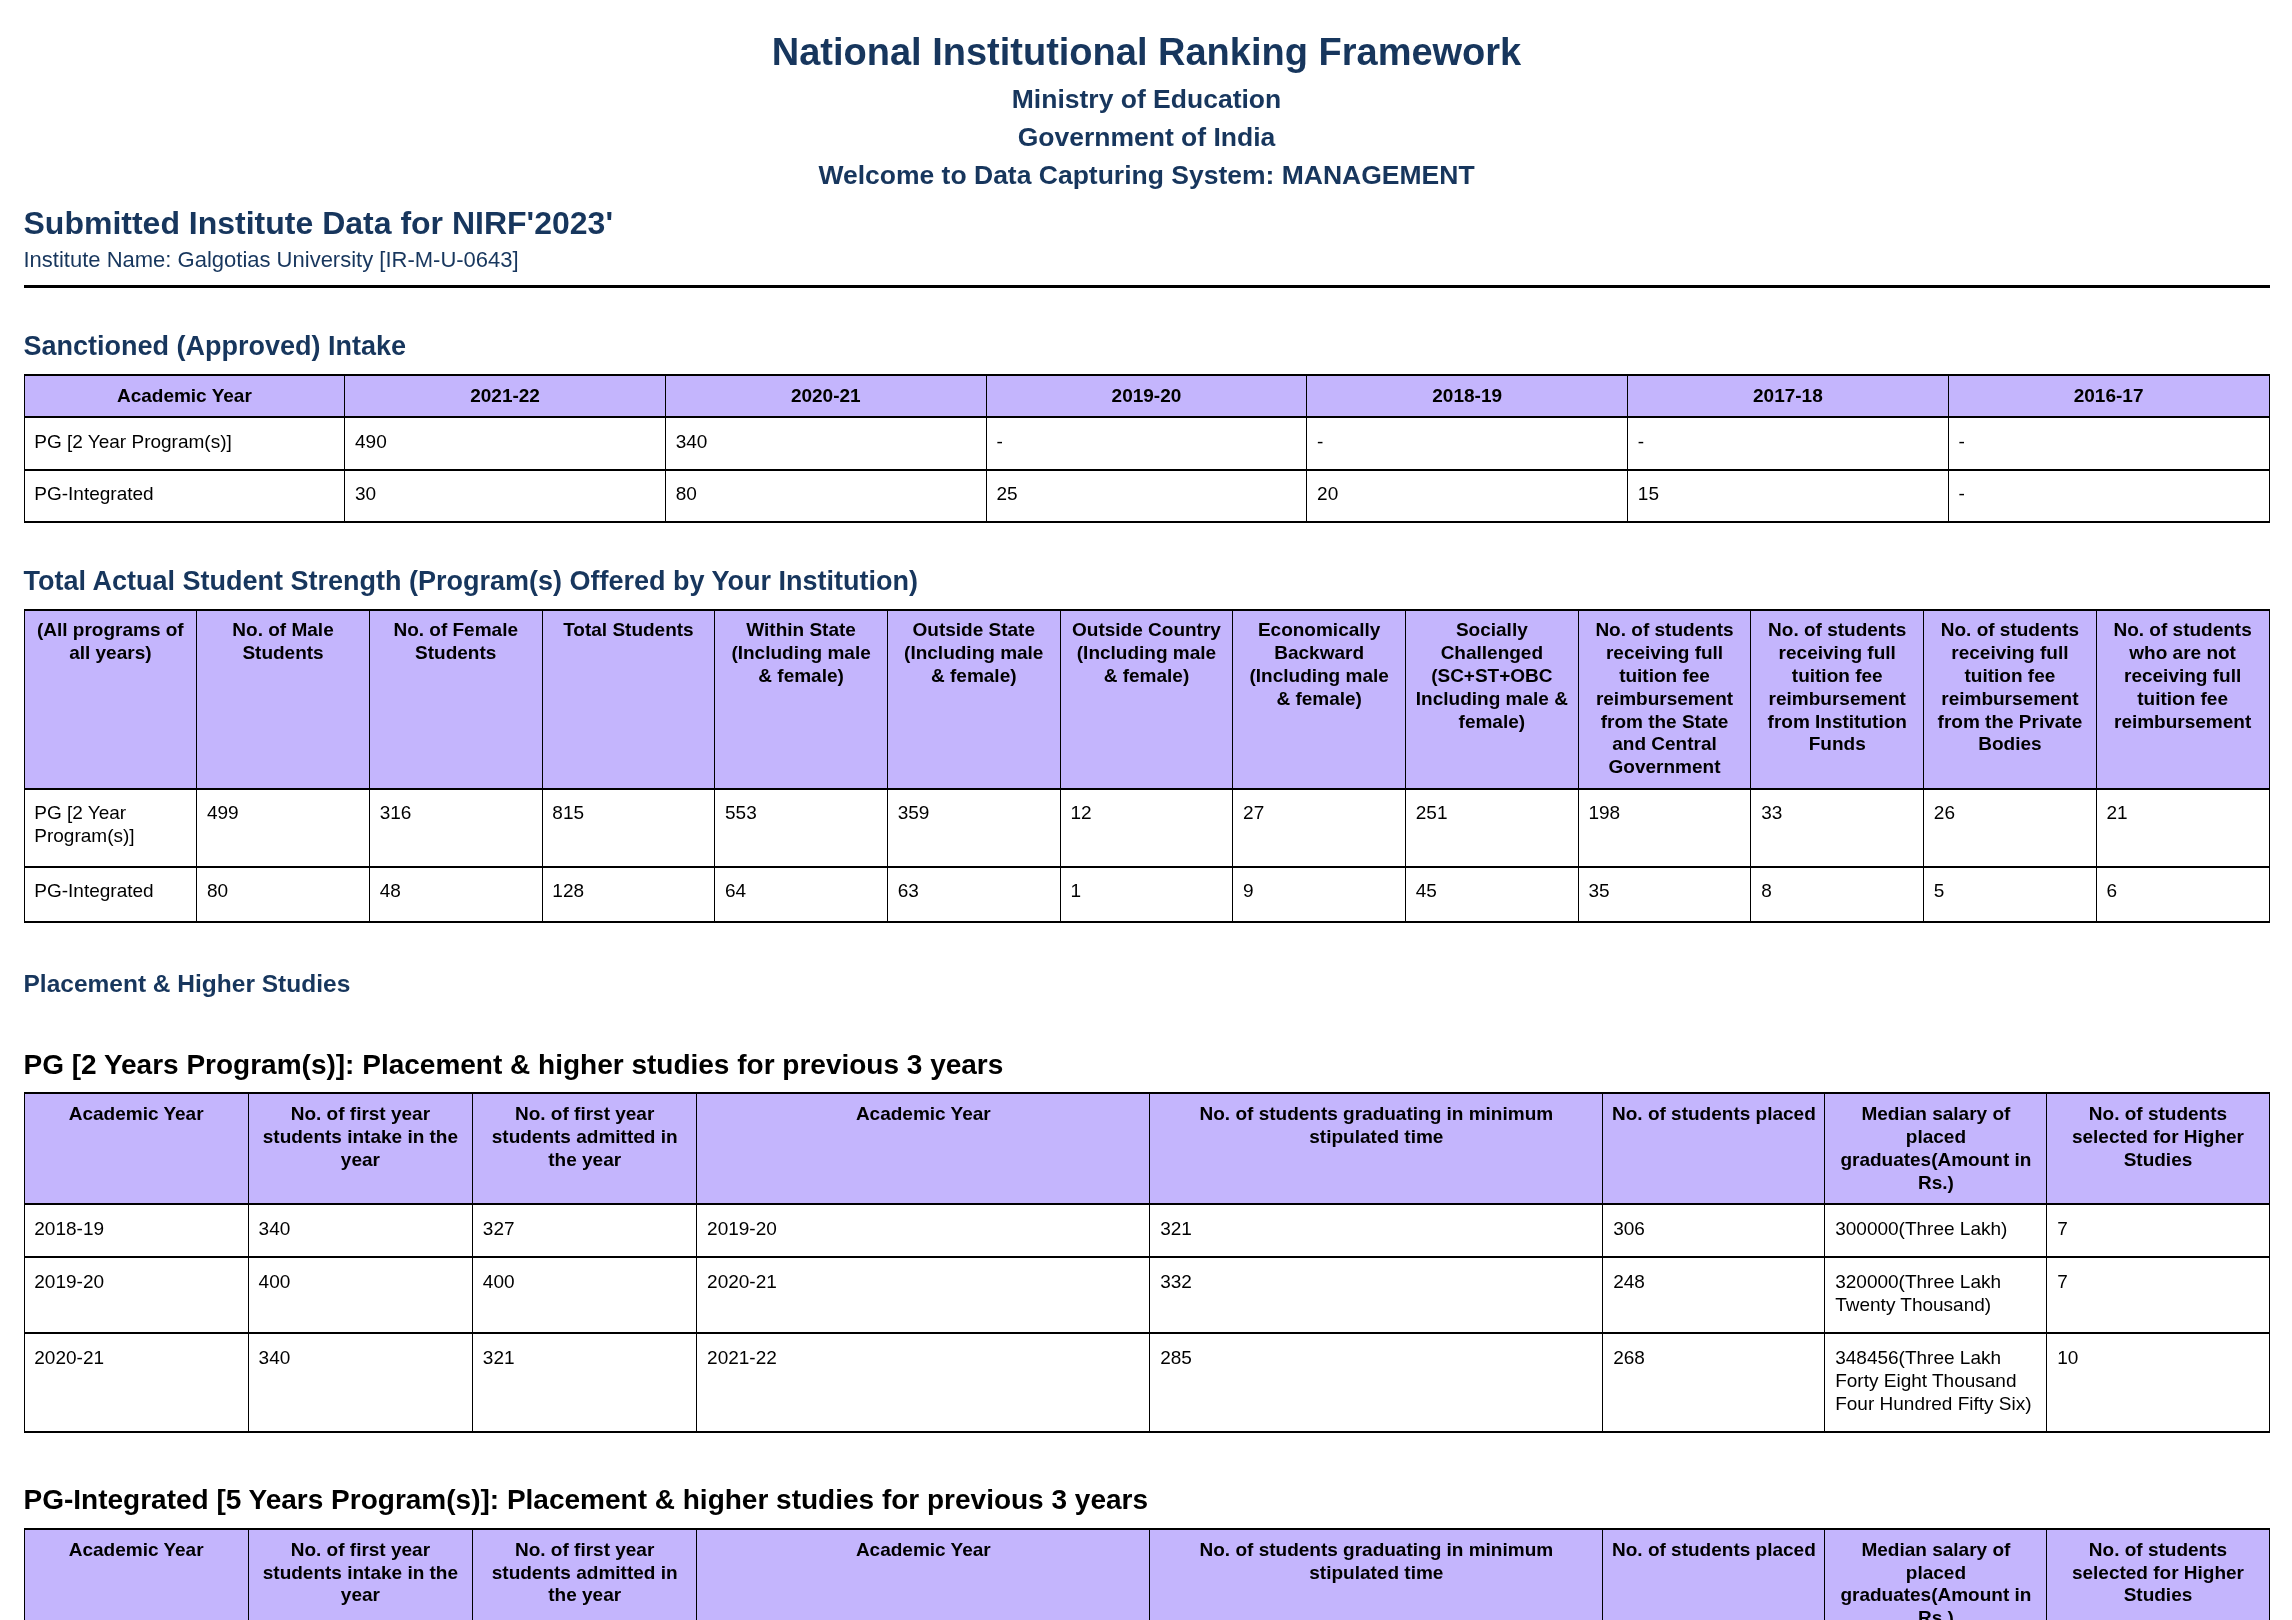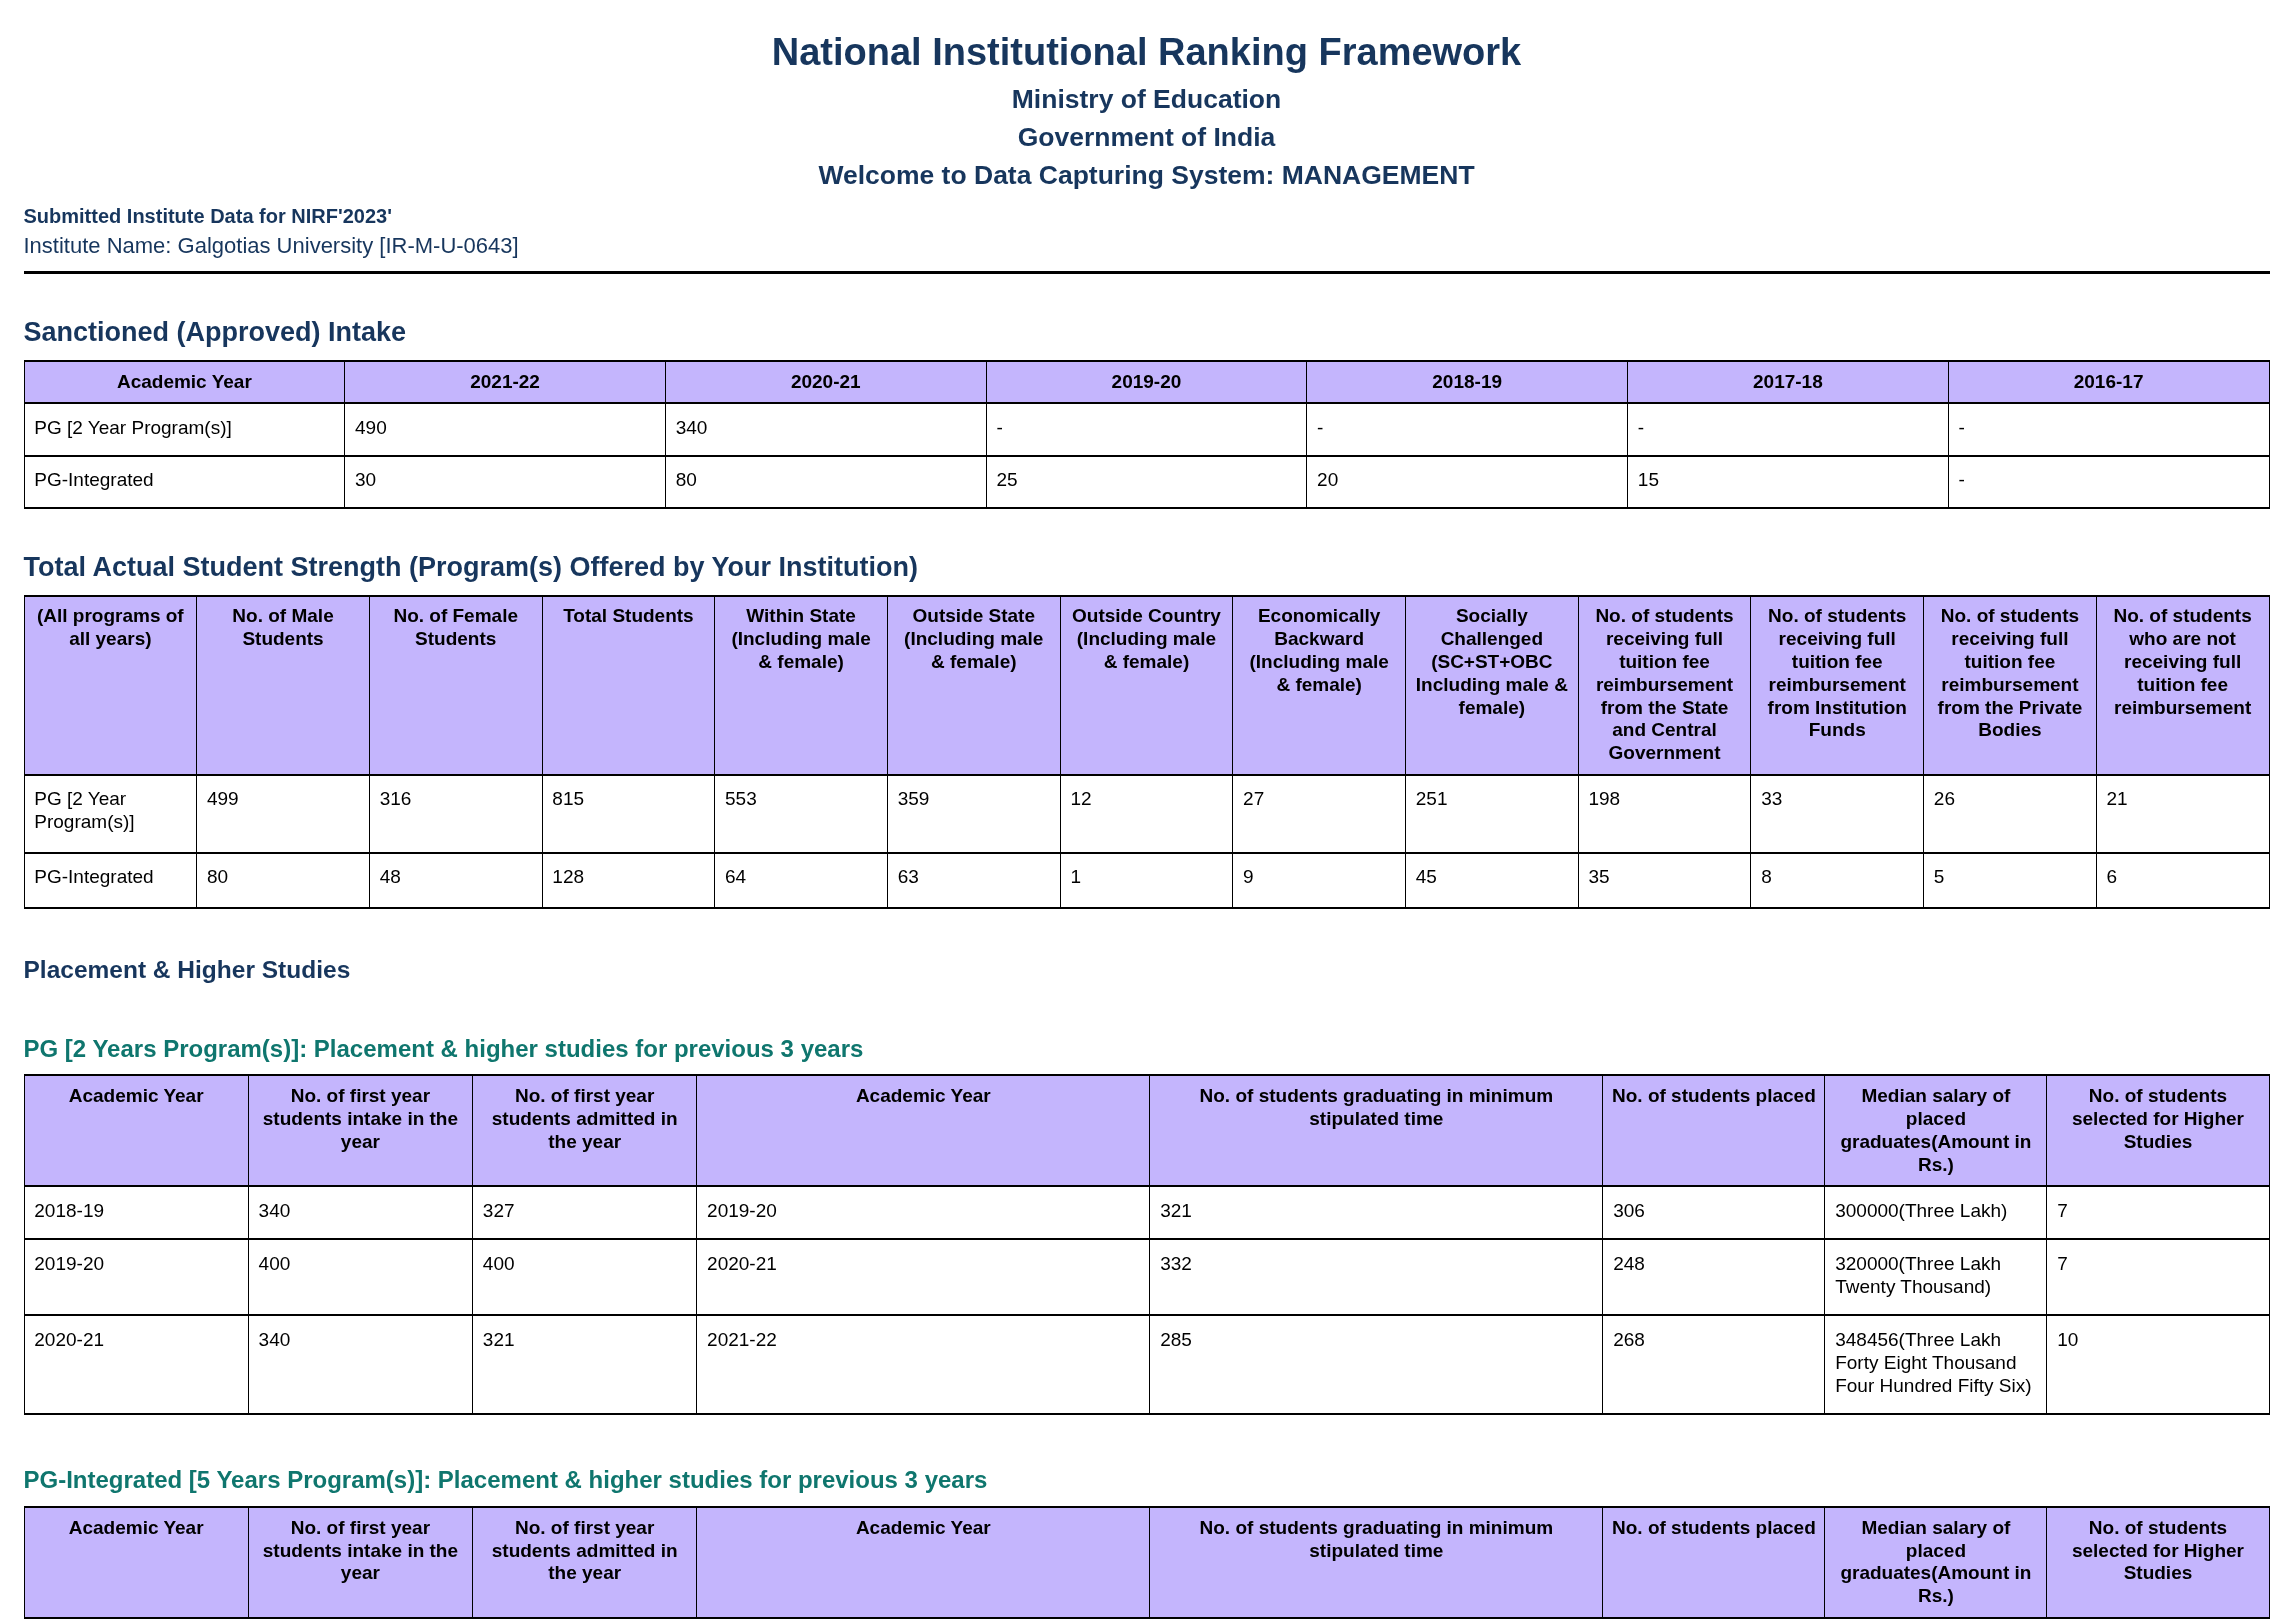--- a/index.html
+++ b/index.html
@@ -23,21 +23,21 @@
   }
   .page-header .sub {
     font-size: 26.5px;
     font-weight: bold;
     margin: 6.9px 0;
   }
 
   
   .submitted-line {
     color: #17365d;
-    font-size: 20px;
+    font-size: 32px;
     font-weight: bold;
     margin: 13.7px 0 5.9px 0;
   }
   .institute-line {
     color: #17365d;
     font-size: 22px;
     font-weight: normal;
     margin: 5.9px 0 11.8px 0;
   }
   .divider {
@@ -53,22 +53,22 @@
     font-weight: bold;
     margin: 43px 0 11.8px 0;
   }
   .placement-title {
     color: #17365d;
     font-size: 24.5px;
     font-weight: bold;
     margin: 47px 0 0 0;
   }
   .table-title {
-    color: #0f766e;
-    font-size: 24px;
+    color: #000000;
+    font-size: 28px;
     font-weight: bold;
     margin: 51px 0 11.8px 0;
   }
 
   
   table {
     width: 100%;
     border-collapse: collapse;
     table-layout: fixed;
     font-size: 19px;

